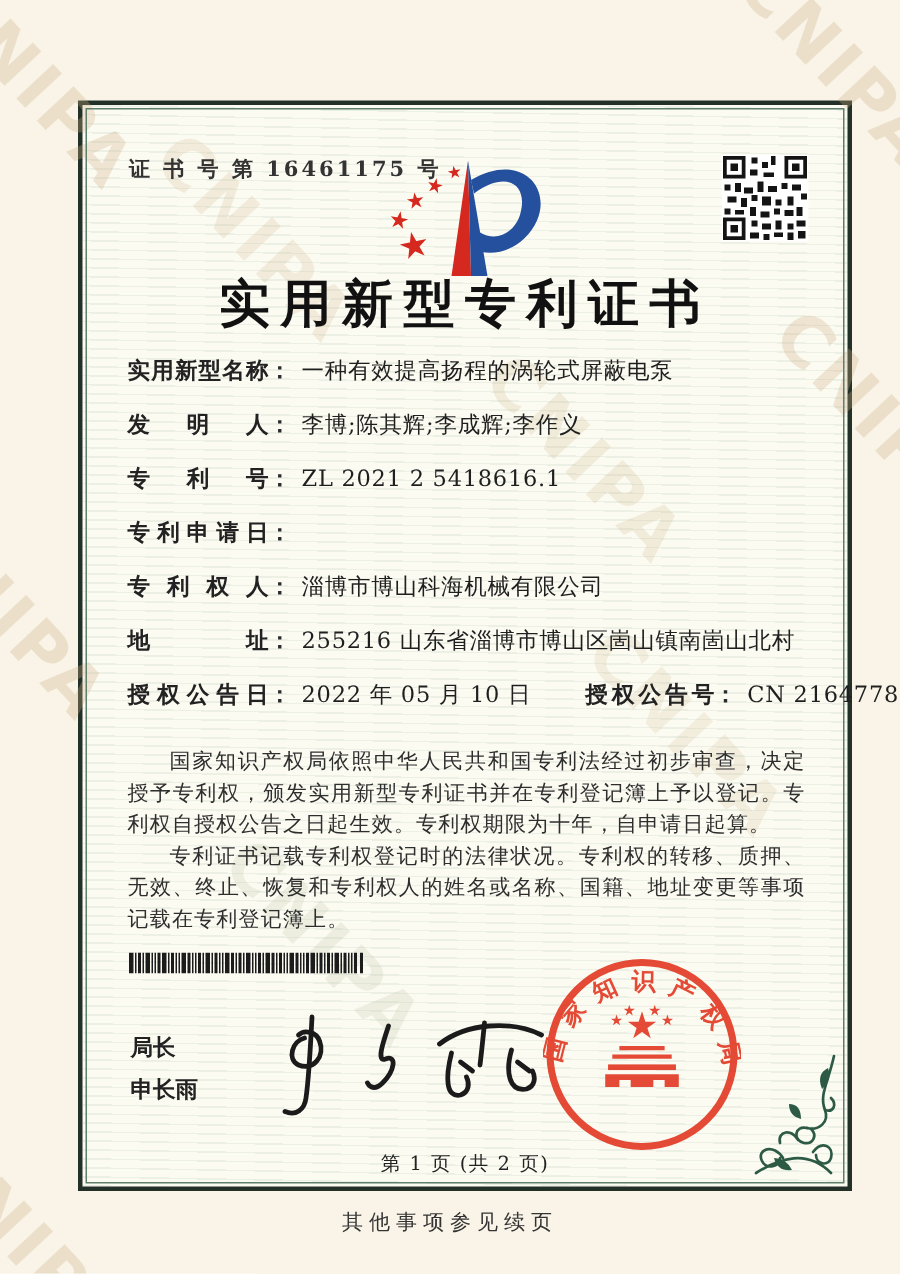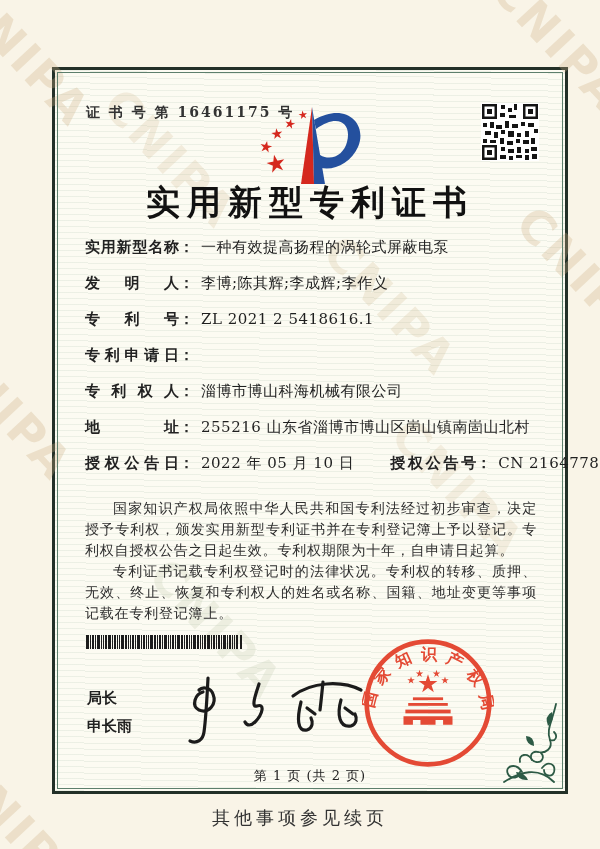--- a/index.html
+++ b/index.html
@@ -86,21 +86,21 @@
     color:#d33423;font-size:15px;font-weight:bold;letter-spacing:1px;
   }
   .ornament{position:absolute;right:3px;bottom:3px;}
 
   .page-indicator{
     position:absolute;left:0;right:0;bottom:6px;text-align:center;
     font-size:13px;letter-spacing:1px;color:#222;
   }
   .cont-note{
     position:absolute;left:0;right:0;top:806px;text-align:center;z-index:3;
-    font-size:18px;letter-spacing:4px;color:#333;font-weight:500;
+    font-size:14px;letter-spacing:4px;color:#333;font-weight:500;
   }
 </style>
 </head>
 <body>
 
 <div>
 
   <div class="wm wm1">CNIPA</div>
   <div class="wm wm2">CNIPA</div>
   <div class="wm wm3">CNIPA</div>

